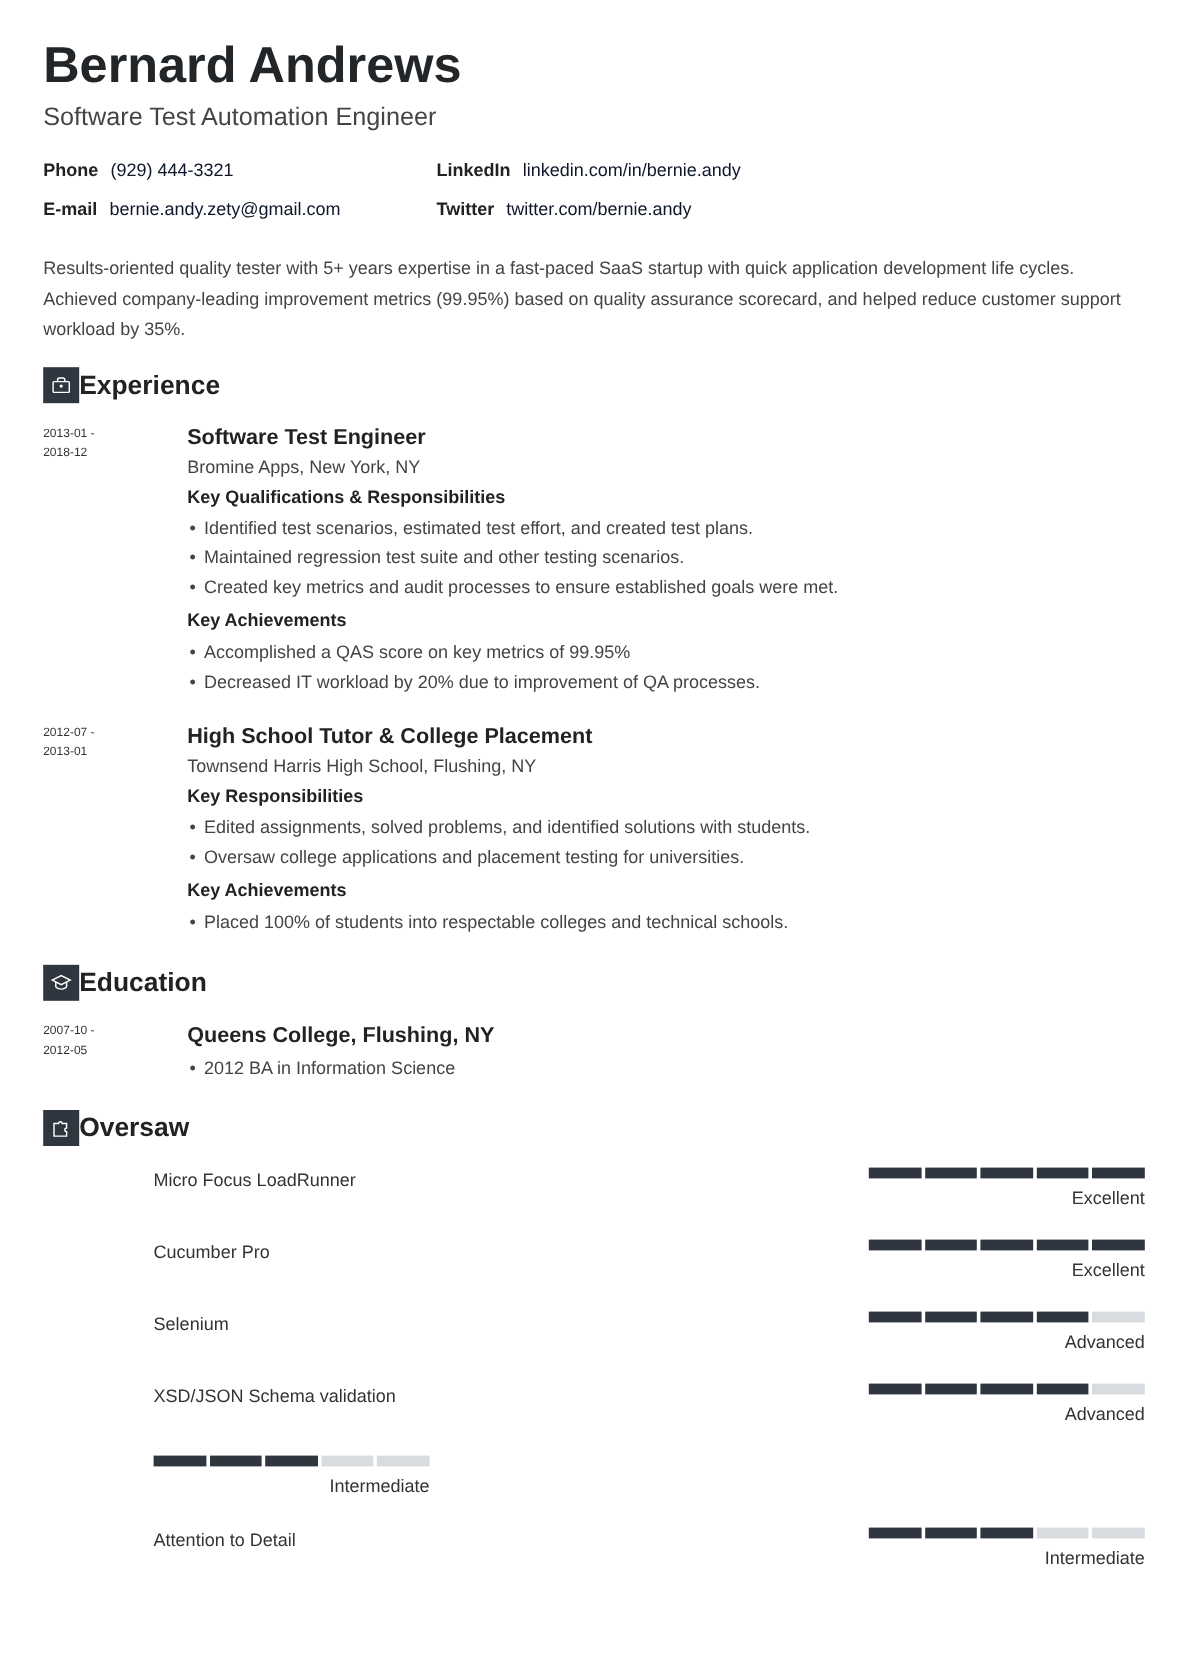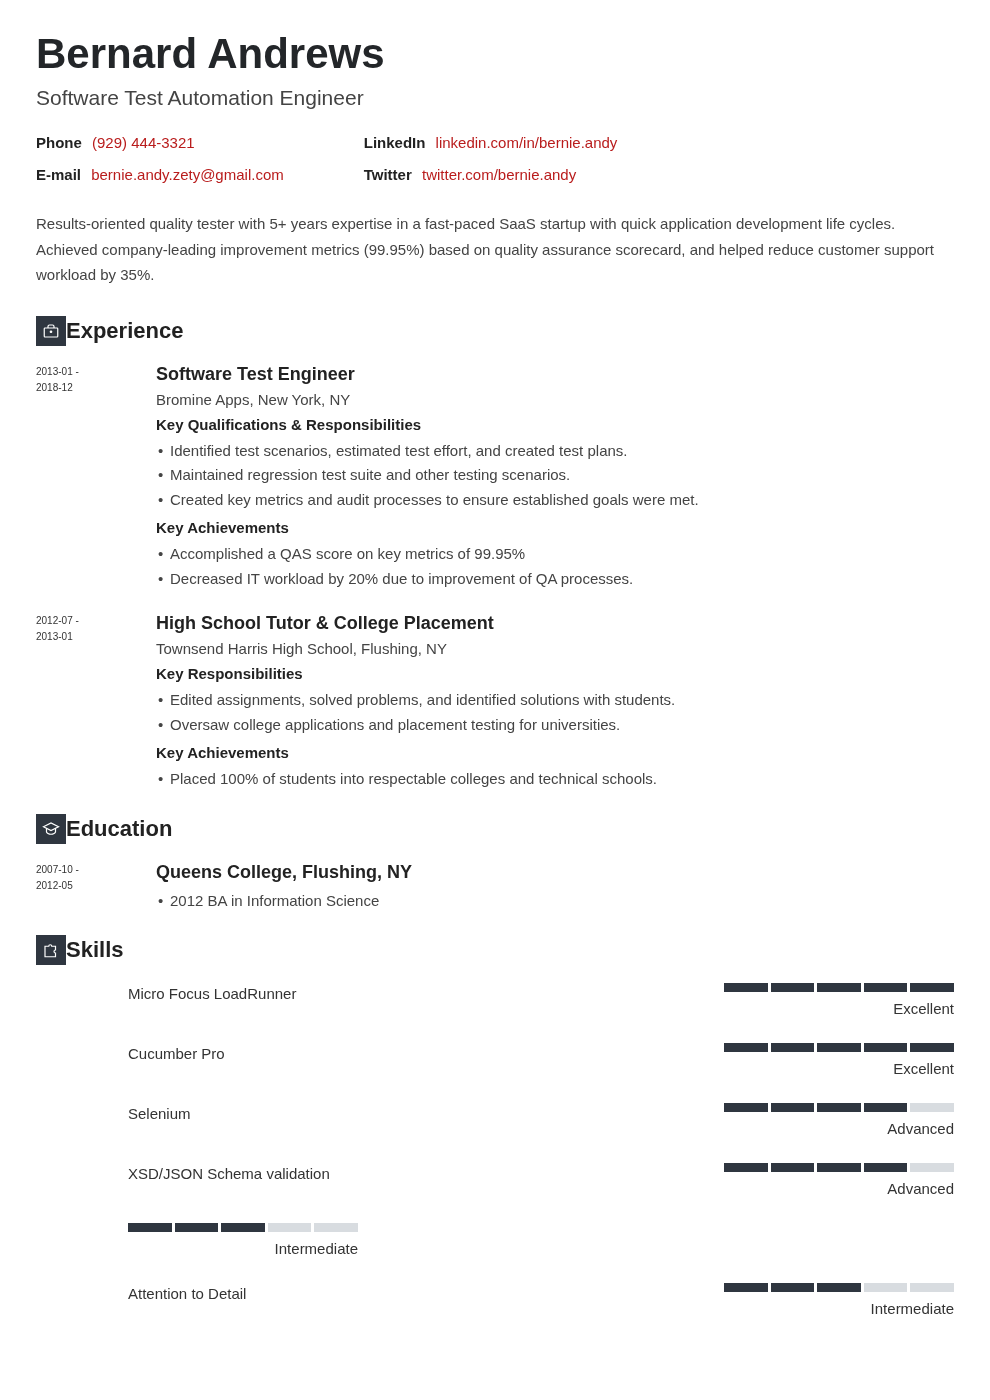--- a/index.html
+++ b/index.html
@@ -34,27 +34,27 @@
   }
   .contact-item {
     font-size: 15px;
   }
   .contact-label {
     font-weight: 700;
     color: #222;
     margin-right: 6px;
   }
   .contact-value {
-    color: #b91c1c;
+    color: #0f172a;
   }
   .summary {
     font-size: 15px;
     line-height: 1.7;
     color: #444;
-    margin-bottom: 28px;
+    margin-bottom: 18px;
   }
   .section-header {
     display: flex;
     align-items: center;
     margin-bottom: 18px;
     margin-top: 4px;
   }
   .section-icon {
     width: 30px;
     height: 30px;
@@ -265,21 +265,21 @@
       </div>
     </div>
   </div>
 
 <div class="section-header">
   <div class="section-icon">
     <svg width="18" height="18" viewBox="0 0 24 24" fill="none" stroke="#fff" stroke-width="1.6">
       <path d="M4 7h5a2 2 0 1 1 4 0h5v5a2 2 0 1 0 0 4v5H4V7z"></path>
     </svg>
   </div>
-  <div class="section-title">Skills</div>
+  <div class="section-title">Oversaw</div>
 </div>
 
 <div class="skills-wrap" id="skills-wrap">
     <div class="skill-row">
       <div class="skill-name">Micro Focus LoadRunner</div>
       <div class="skill-right">
         <div class="skill-bar">
           <div class="seg fill"></div>
           <div class="seg fill"></div>
           <div class="seg fill"></div>

